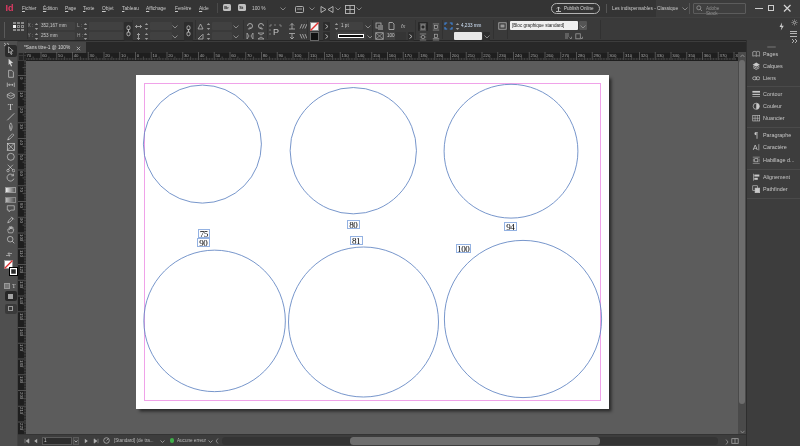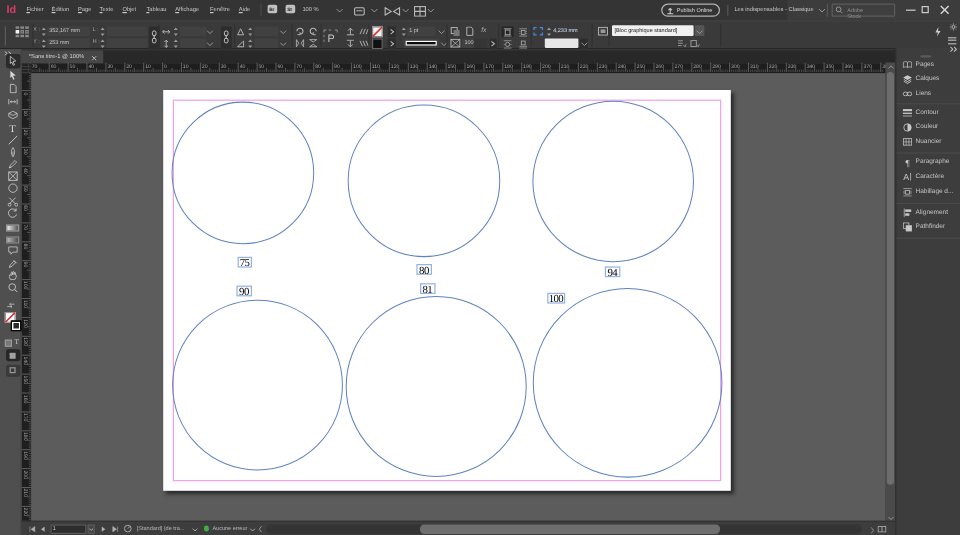--- a/index.html
+++ b/index.html
@@ -1107,21 +1107,21 @@
 <div class="abs" style="left:136px;top:75px;width:473px;height:334px;background:#fff;box-shadow:2.5px 2.5px 3px rgba(0,0,0,0.55)"></div>
 <div class="abs" style="left:143.5px;top:83px;width:457.5px;height:317.5px;border:0.8px solid #f0a2e9"></div>
 <svg class="abs" style="left:136px;top:75px" width="473" height="334" viewBox="0 0 473 334">
     <circle cx="66.4" cy="69.1" r="59.00" fill="none" stroke="#5f83c2" stroke-width="0.85"></circle>
     <circle cx="217.3" cy="75.7" r="63.15" fill="none" stroke="#5f83c2" stroke-width="0.85"></circle>
     <circle cx="375.0" cy="76.2" r="66.90" fill="none" stroke="#5f83c2" stroke-width="0.85"></circle>
     <circle cx="78.6" cy="245.9" r="70.75" fill="none" stroke="#5f83c2" stroke-width="0.85"></circle>
     <circle cx="227.5" cy="247.0" r="75.00" fill="none" stroke="#5f83c2" stroke-width="0.85"></circle>
     <circle cx="387.0" cy="244.0" r="78.60" fill="none" stroke="#5f83c2" stroke-width="0.85"></circle>
   </svg>
-<div class="abs plabel" style="left:198.0px;top:214px;width:11.5px">75</div>
+<div class="abs plabel" style="left:198.0px;top:229px;width:11.5px">75</div>
 <div class="abs plabel" style="left:347.0px;top:219.8px;width:12.5px">80</div>
 <div class="abs plabel" style="left:504.0px;top:221.8px;width:12.5px">94</div>
 <div class="abs plabel" style="left:197.0px;top:237.8px;width:12.5px">90</div>
 <div class="abs plabel" style="left:349.5px;top:236.3px;width:13.0px">81</div>
 <div class="abs plabel" style="left:455.5px;top:244.0px;width:15.5px">100</div>
 
 <div class="abs" style="left:0;top:41px;width:18px;height:405px;background:#4f4f4f;border-right:1px solid #444"></div>
 <svg class="abs" style="left:3px;top:41.5px" width="7" height="5" viewBox="0 0 7 5">
     <path d="M1 1 L3 2.5 L1 4 M4 1 L6 2.5 L4 4" stroke="#bbb" stroke-width="0.8" fill="none"></path>
   </svg>

